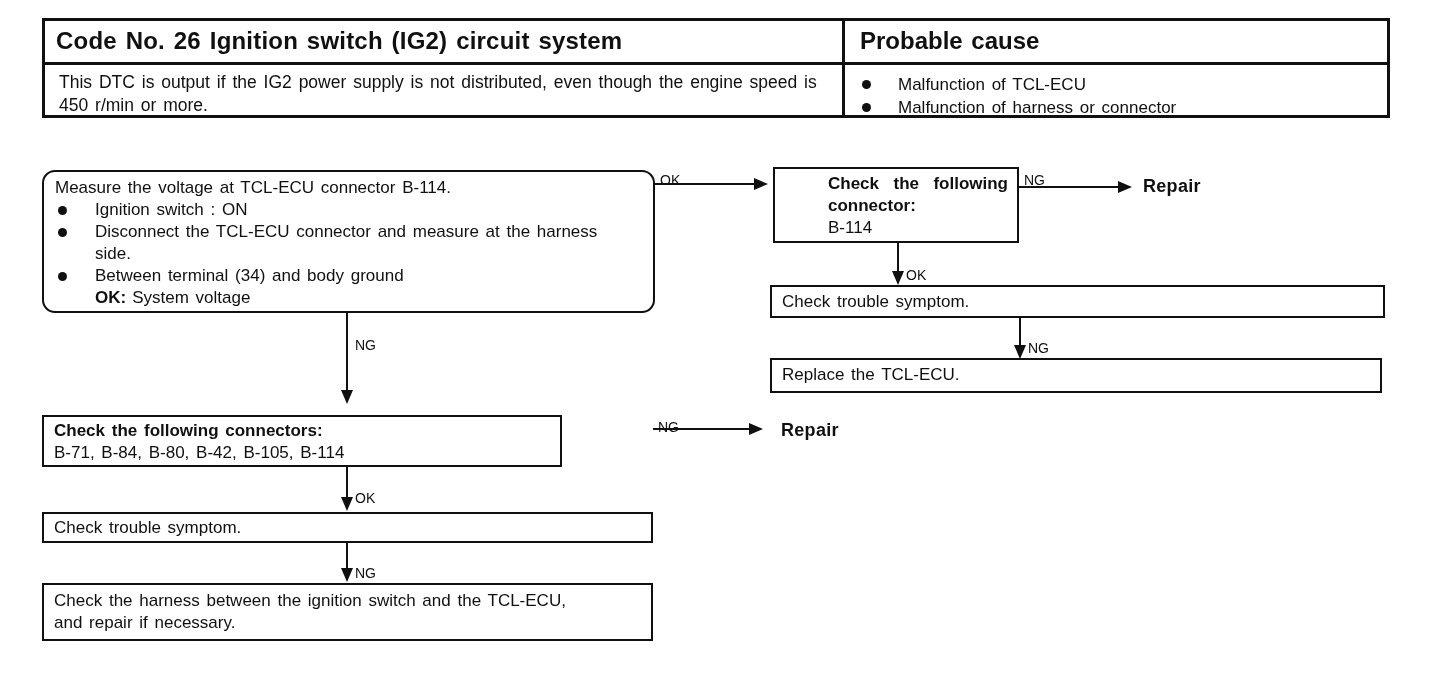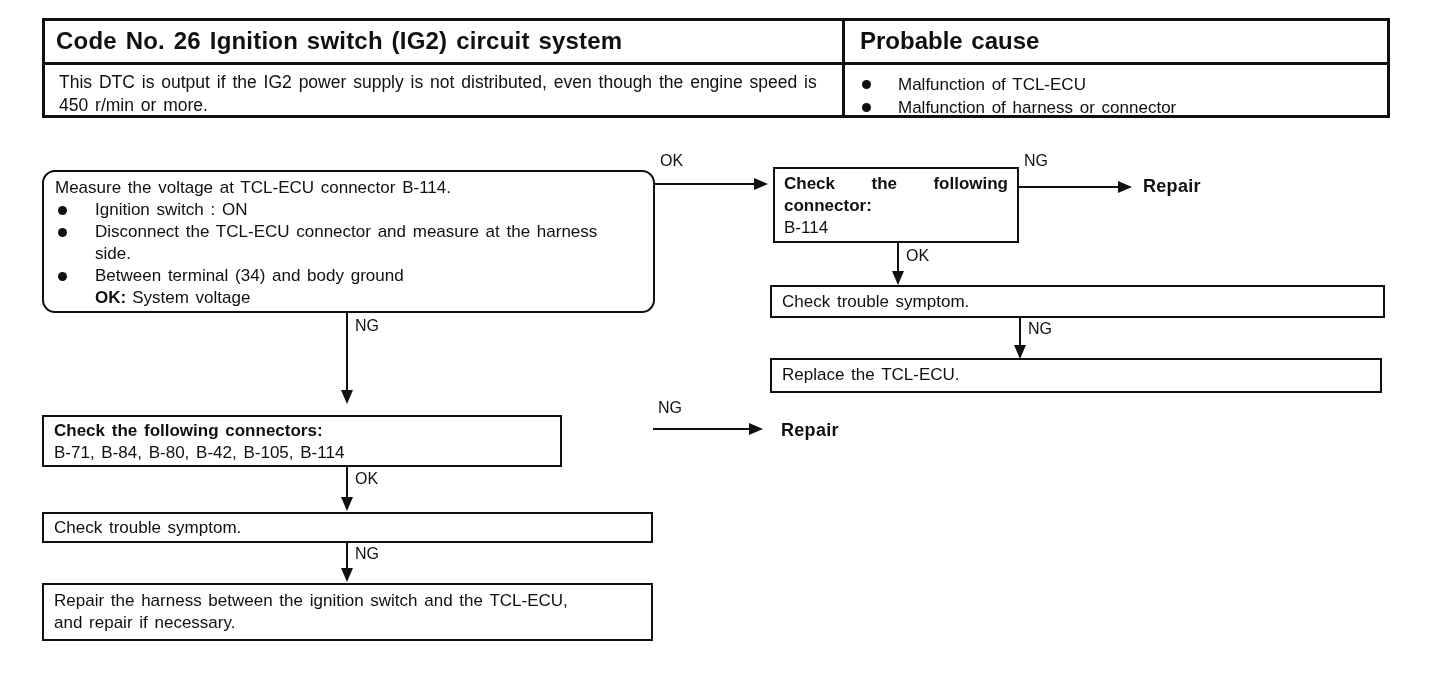--- a/index.html
+++ b/index.html
@@ -24,32 +24,32 @@
   .box { position:absolute; border:2px solid #101010; background:#ffffff; box-sizing:border-box;
          font-size:17px; line-height:22px; }
   .bt { padding:5px 6px 0 11px; }
   .brow { display:flex; align-items:flex-start; padding-left:14px; }
   .brow .dot { margin-right:28px; }
   .btx { width:520px; }
   .okrow { padding-left:51px; }
   .bold { font-weight:bold; }
   .okv { margin-left:6px; }
   .jt { font-weight:bold; text-align:justify; }
-  .pad1 { padding:4px 9px 0 9px; }
+  .pad1 { padding:4px 9px 0 9px;margin-left:44px; }
   .pad2 { padding:4px 10px 0 10px; }
   
   .hline, .vline { position:absolute; background:#101010; }
   .hline { height:2px; } .vline { width:2px; }
   .ah-r { position:absolute; width:0; height:0;
           border-top:6px solid transparent; border-bottom:6px solid transparent;
           border-left:14px solid #101010; }
   .ah-d { position:absolute; width:0; height:0;
           border-left:6px solid transparent; border-right:6px solid transparent;
           border-top:14px solid #101010; }
-  .lbl { position:absolute; font-size:16px; }
+  .lbl { position:absolute; font-size:14px;margin-top:20px; }
   .repair { position:absolute; font-size:18px; font-weight:bold; letter-spacing:0.3px; }
   .inner-w { width:545px; }
 </style>
 </head>
 <body>
 
 <div class="page">
 
   <div class="htable">
     <div class="vdiv"></div>
@@ -138,16 +138,16 @@
 
   <div class="box" style="left:42px; top:512px; width:611px; height:31px;">
     <div class="pad2" style="padding-top:3px;">Check trouble symptom.</div>
   </div>
 
   <div class="vline" style="left:346px; top:543px; height:28px;"></div>
   <div class="ah-d" style="left:341px; top:568px;"></div>
   <div class="lbl" style="left:355px; top:545px;">NG</div>
 
   <div class="box" style="left:42px; top:583px; width:611px; height:58px;">
-    <div class="pad2 inner-w" style="padding-top:5px;">Repair the harness between the ignition switch and the TCL-ECU, and repair if necessary.</div>
+    <div class="pad2 inner-w" style="padding-top:5px;">Check the harness between the ignition switch and the TCL-ECU, and repair if necessary.</div>
   </div>
 
 </div>
 
 </body></html>

